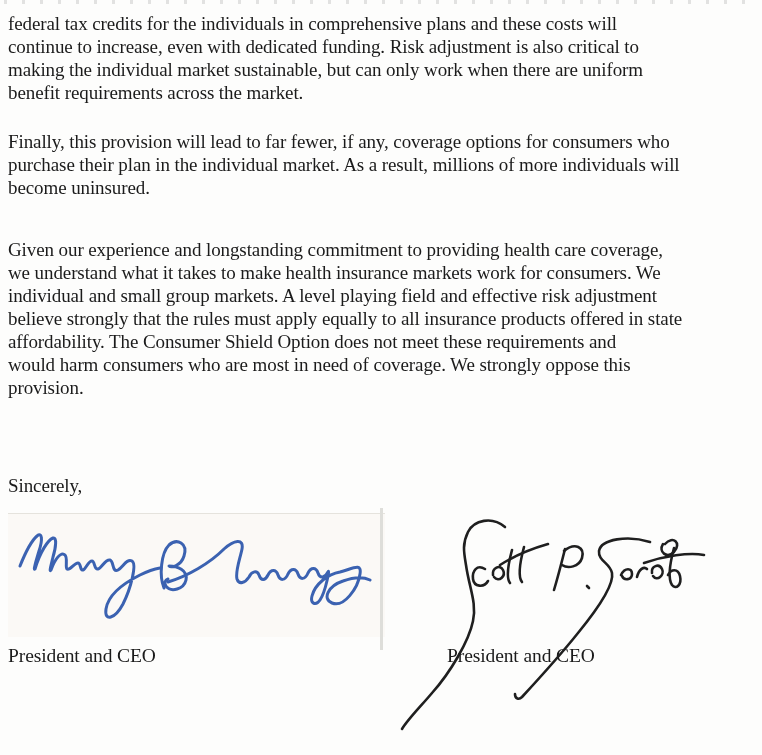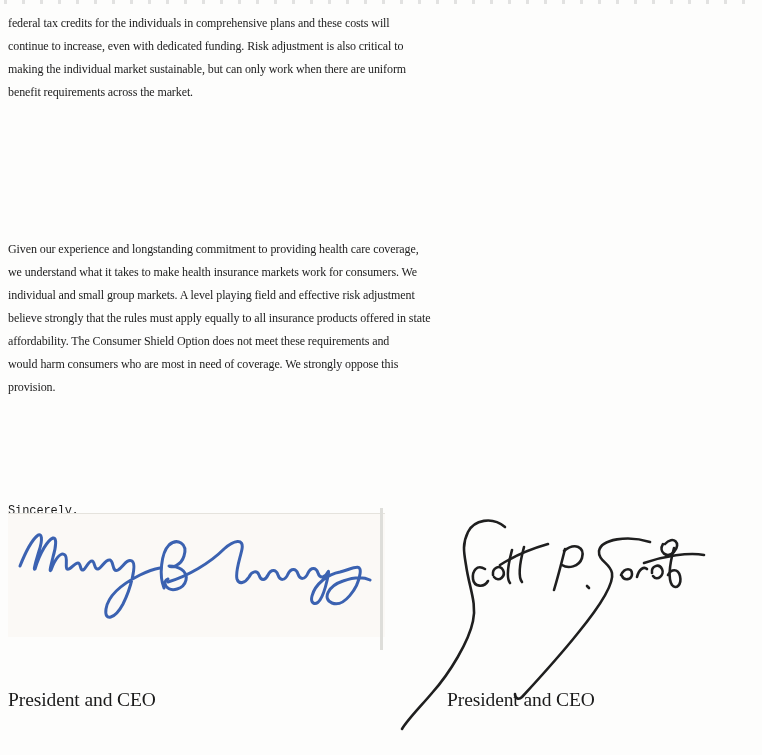--- a/index.html
+++ b/index.html
@@ -13,40 +13,40 @@
   }
   .top-artifact{
     position:absolute;top:0;left:4px;width:754px;height:4px;
     background:repeating-linear-gradient(90deg, rgba(90,90,90,0.30) 0 3px, transparent 3px 18px);
     opacity:.55;
   }
   .para{position:absolute;left:8px;width:752px;}
   .line{
     white-space:nowrap;
     height:23px;line-height:23px;
-    font-size:12px;letter-spacing:-0.1px;
+    font-size:19px;letter-spacing:-0.1px;
   }
   .p1{top:12px;}
   .p2{top:130px;}
   .p3{top:238px;}
-  .closing{position:absolute;left:8px;top:500px;font-family:Liberation Mono, monospace;}
+  .closing{position:absolute;left:8px;top:474px;}
   .sig-patch{
     position:absolute;left:8px;top:513px;width:377px;height:123px;
     background:#fbf9f6;
     border-top:1px solid rgba(190,186,176,0.35);
   }
   .sig-edge-artifact{
     position:absolute;left:380px;top:508px;width:3px;height:142px;
     background:#dededa;
   }
   .sig-blue{position:absolute;left:10px;top:516px;z-index:3;}
   .sig-black{position:absolute;left:388px;top:503px;z-index:3;}
   .sig-blue path{stroke-width:3;fill:none;stroke-linecap:round;stroke-linejoin:round;}
   .sig-black path{stroke-width:2.6;fill:none;stroke-linecap:round;stroke-linejoin:round;}
-  .titles{position:absolute;top:643px;z-index:1;margin-top:44px;}
+  .titles{position:absolute;top:643px;z-index:1;}
   .titles-left{left:8px;}
   .titles-right{left:447px;}
   .title-line{
     white-space:nowrap;
     height:25px;line-height:25px;
     font-size:19.5px;letter-spacing:-0.1px;
   }
 </style>
 </head>
 <body>
@@ -55,20 +55,25 @@
 
   <div class="top-artifact"></div>
 
   <div class="para p1">
     <div class="line">federal tax credits for the individuals in comprehensive plans and these costs will</div>
     <div class="line">continue to increase, even with dedicated funding. Risk adjustment is also critical to</div>
     <div class="line">making the individual market sustainable, but can only work when there are uniform</div>
     <div class="line">benefit requirements across the market.</div>
   </div>
 
+  <div class="para p2">
+    <div class="line">Finally, this provision will lead to far fewer, if any, coverage options for consumers who</div>
+    <div class="line">purchase their plan in the individual market. As a result, millions of more individuals will</div>
+    <div class="line">become uninsured.</div>
+  </div>
 
   <div class="para p3">
     <div class="line">Given our experience and longstanding commitment to providing health care coverage,</div>
     <div class="line">we understand what it takes to make health insurance markets work for consumers. We</div>
     <div class="line">individual and small group markets. A level playing field and effective risk adjustment</div>
     <div class="line">believe strongly that the rules must apply equally to all insurance products offered in state</div>
     <div class="line">affordability. The Consumer Shield Option does not meet these requirements and</div>
     <div class="line">would harm consumers who are most in need of coverage. We strongly oppose this</div>
     <div class="line">provision.</div>
   </div>

